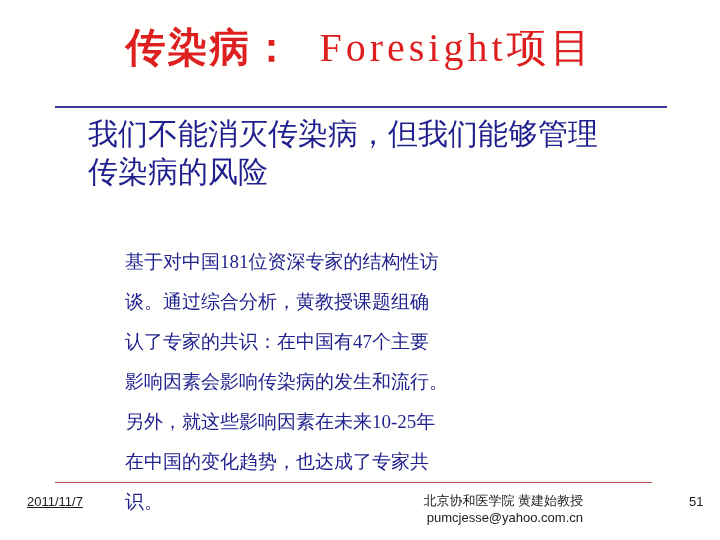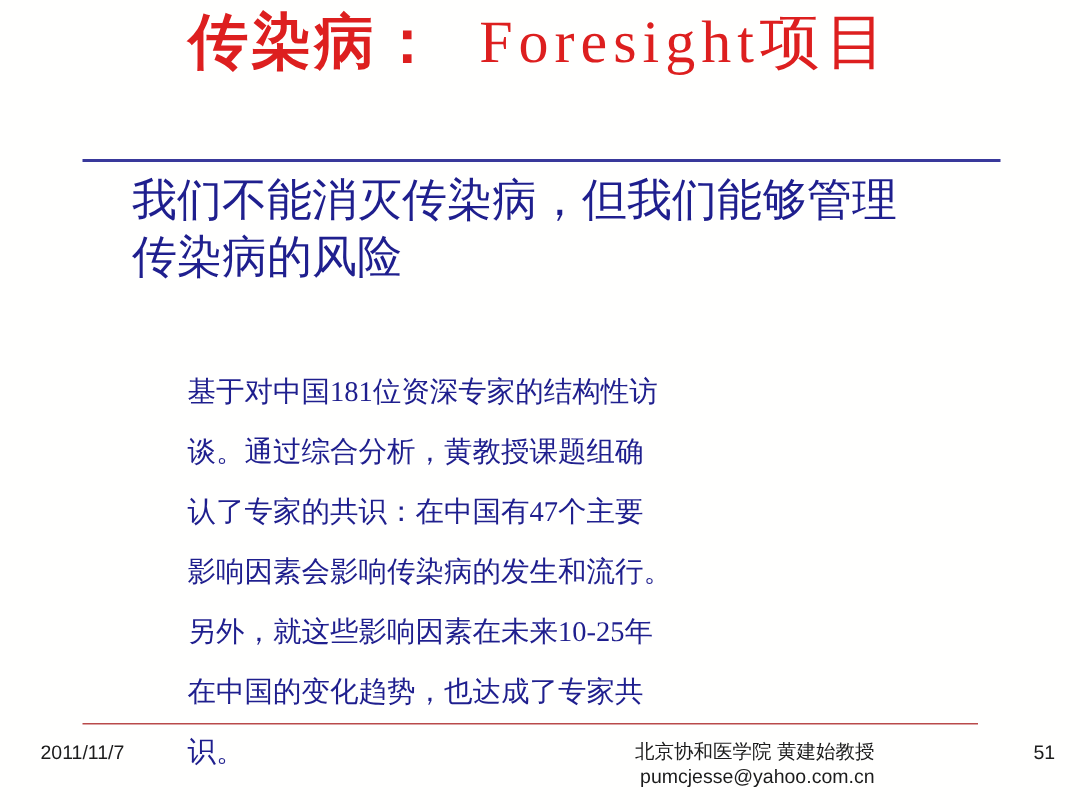--- a/index.html
+++ b/index.html
@@ -10,21 +10,21 @@
   .slide {
     position: relative;
     width: 720px;
     height: 540px;
     background: #fffffe;
     overflow: hidden;
     font-family: "Liberation Serif", "DejaVu Serif", serif;
   }
   .slide-title {
     position: absolute;
-    top: 0;
+    top: 20px;
     left: 0;
     width: 720px;
     text-align: center;
     color: #dd1f1f;
     white-space: nowrap;
   }
   .slide-title .title-main {
     font-family: "Liberation Sans", "DejaVu Sans", sans-serif;
     font-weight: bold;
     font-size: 40px;
@@ -80,20 +80,21 @@
   .footer-center {
     position: absolute;
     font-family: "Liberation Sans", "DejaVu Sans", sans-serif;
     font-size: 13px;
     color: #1c1c1c;
     z-index: 3;
   }
   .footer-date {
     top: 494px;
     left: 27px;
+    text-decoration: underline;
   }
   .footer-center {
     top: 492px;
     left: 0;
     width: 583px;
     text-align: right;
     line-height: 17px;
   }
   .footer-page {
     top: 494px;

